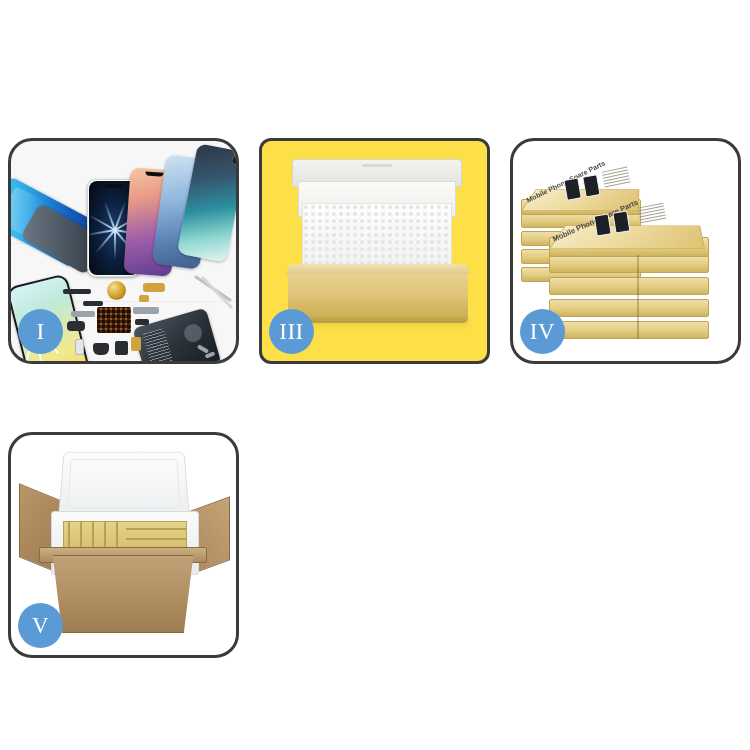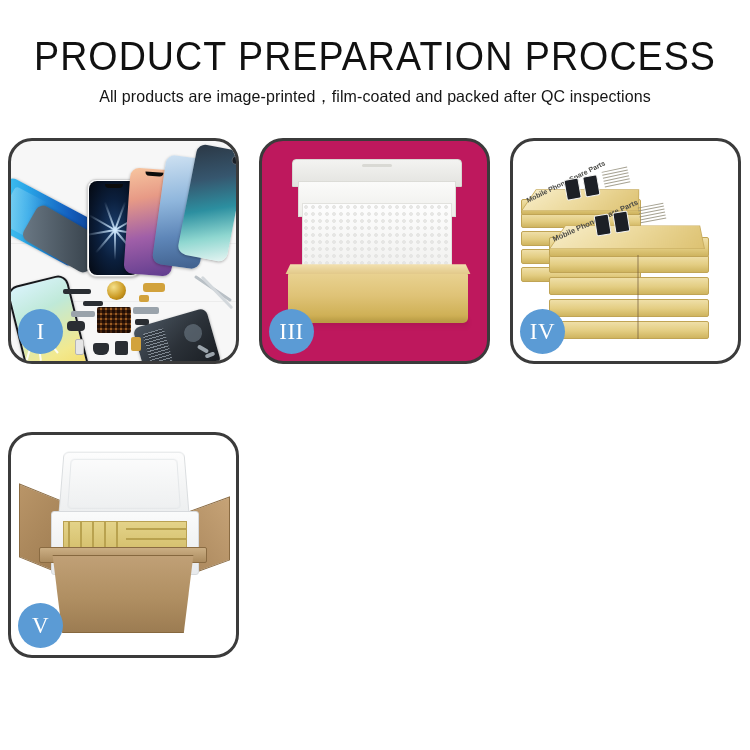--- a/index.html
+++ b/index.html
@@ -223,21 +223,21 @@
     background:#e87f9b; border-radius:2px;
   }
   .bubble-overlay {
     position:absolute; inset:0;
     background:
       radial-gradient(circle at 5px 5px, rgba(255,255,255,.62) 3px, rgba(255,255,255,0) 4.2px) 0 0/12px 12px;
     pointer-events:none;
   }
 
   
-  .p3 { background:#be185d; }
+  .p3 { background:#fde047;border-radius:12px; }
   .lid-back {
     position:absolute; left:30px; top:18px; width:170px; height:28px;
     background: linear-gradient(#f3f3f1,#e3e3df);
     border:1px solid #d7d7d2;
     border-radius: 4px 4px 0 0;
   }
   .lid-back::after{
     content:""; position:absolute; left:50%; top:4px; transform:translateX(-50%);
     width:30px; height:3px; background:#d9d9d4; border-radius:2px;
   }
@@ -392,24 +392,20 @@
     border-radius:2px;
   }
 
   .seam { position:absolute; background: rgba(110,86,54,.35); }
 </style>
 </head>
 <body>
 
 <div id="page">
 
-  <div class="header">
-    <div class="title">PRODUCT PREPARATION PROCESS</div>
-    <div class="subtitle">All products are image-printed，film-coated and packed after QC inspections</div>
-  </div>
 
   <div class="grid">
 
     <div class="panel p1">
       <div class="photo">
         <div class="strip" style="top:102px;"></div>
         <div class="strip" style="top:160px;"></div>
 
         <div class="phone ph-a"></div>
         <div class="phone ph-b"></div>

